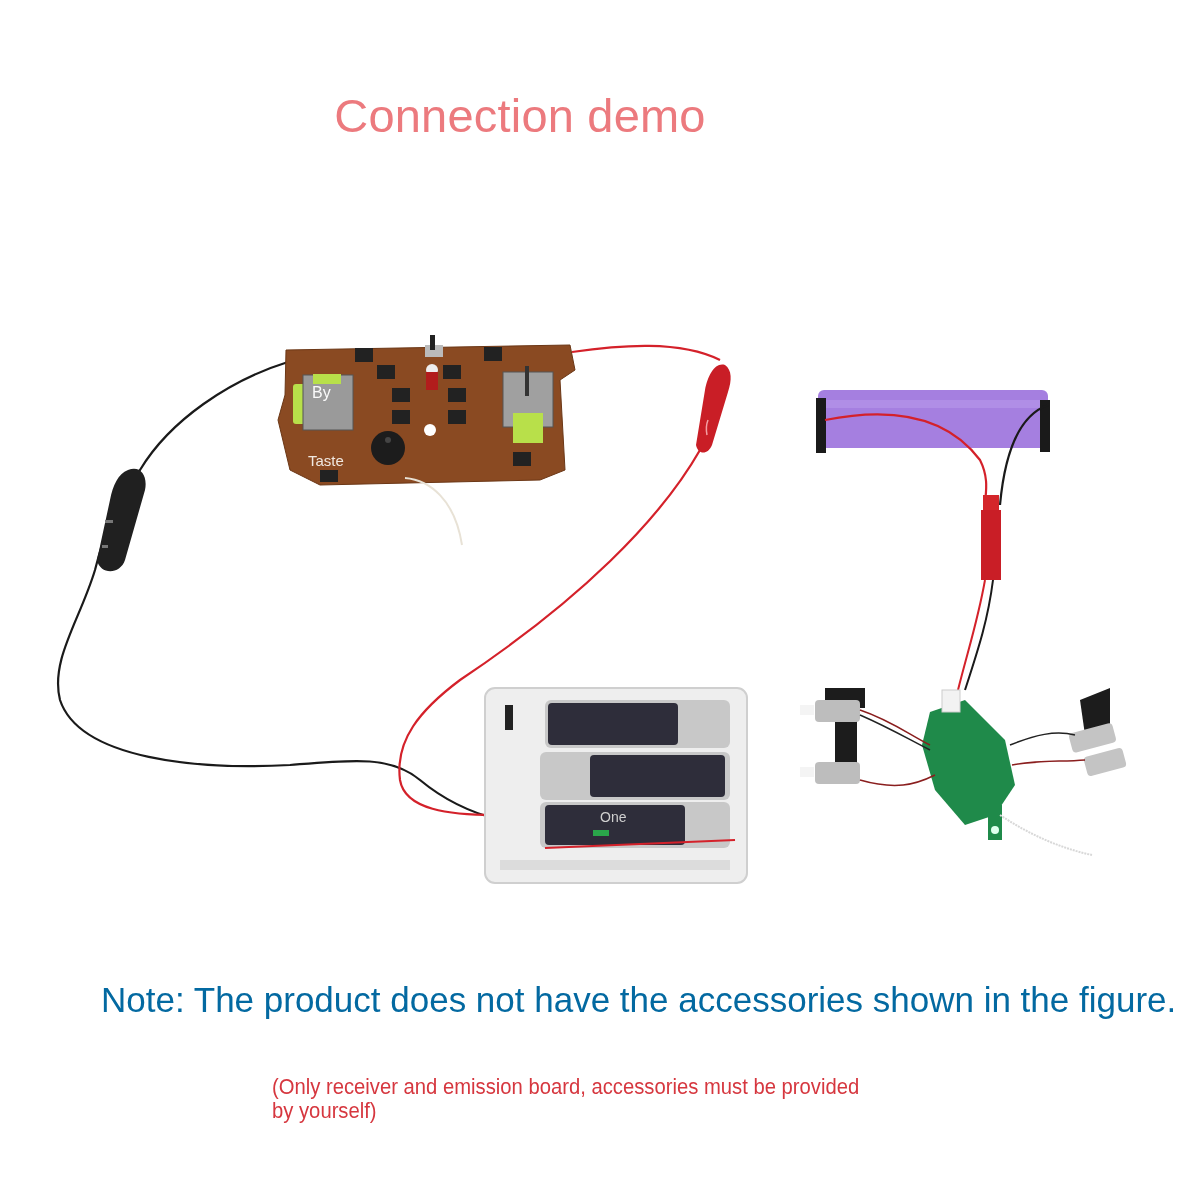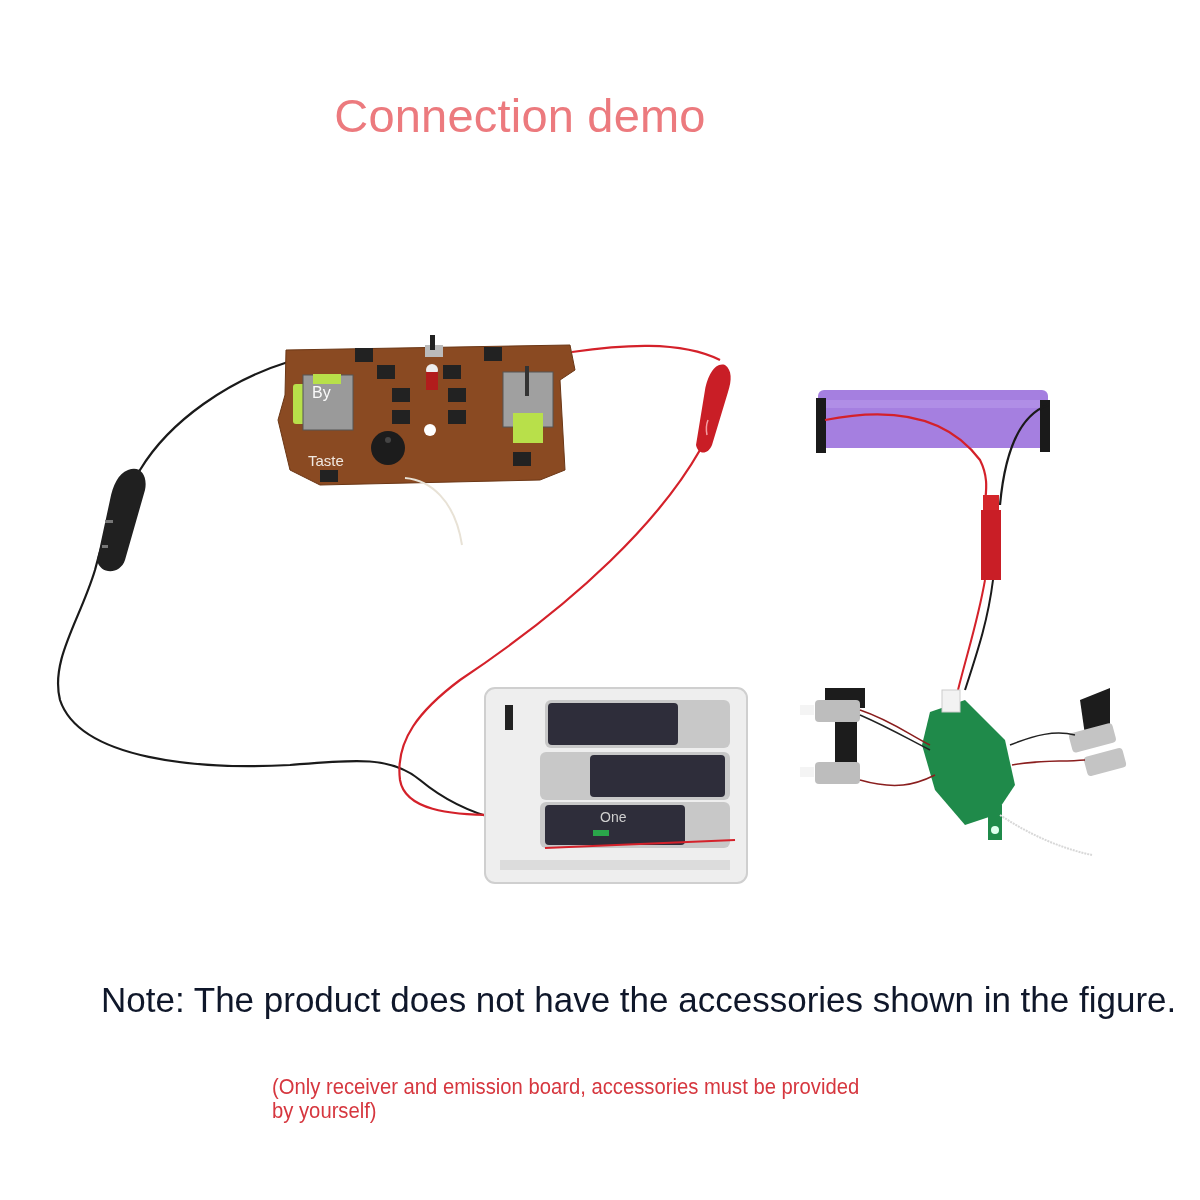--- a/index.html
+++ b/index.html
@@ -1,18 +1,18 @@
 <!DOCTYPE html>
 <html><head>
 <meta charset="utf-8">
 <style>
   html, body { margin:0; padding:0; background:#ffffff; }
   body { width:1200px; height:1200px; position:relative; overflow:hidden; font-family:"Liberation Sans", sans-serif; }
   .title { position:absolute; left:0; width:1040px; top:88px; text-align:center; font-size:47px; color:#ec7a7e; font-family:"Liberation Sans", sans-serif; letter-spacing:0.2px; }
-  .note { position:absolute; left:101px; top:980px; font-size:35px; color:#0f172a; white-space:nowrap; font-family:"Liberation Sans", sans-serif; }
+  .note { position:absolute; left:101px; top:980px; font-size:35px; color:#0369a1; white-space:nowrap; font-family:"Liberation Sans", sans-serif; }
   .sub { position:absolute; left:272px; top:1075px; font-size:22px; line-height:24px; color:#d6373f; font-family:"Liberation Sans", sans-serif; width:720px; transform:scaleX(0.92); transform-origin:left top; }
   svg.scene { position:absolute; left:0; top:0; }
   .lbl { font-family:"Liberation Sans", sans-serif; }
 </style>
 </head>
 <body>
 
 <div class="title">Connection demo</div>
 
 <svg class="scene" width="1200" height="1200" viewBox="0 0 1200 1200">

